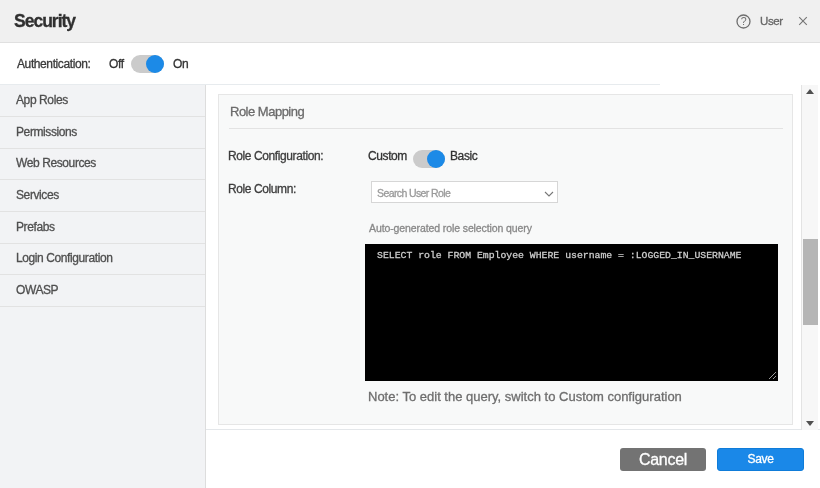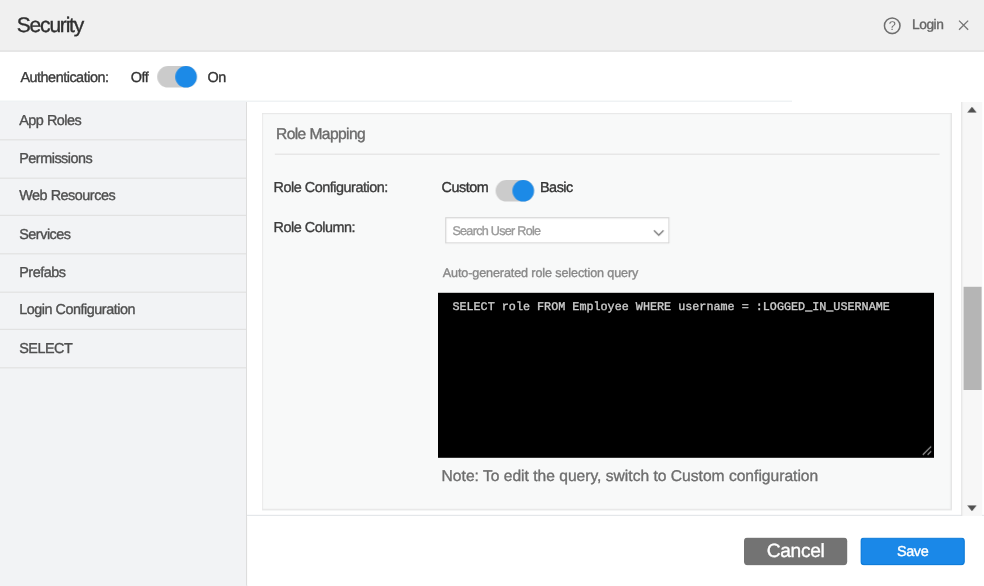--- a/index.html
+++ b/index.html
@@ -7,26 +7,26 @@
   font-family:"Liberation Sans", sans-serif; -webkit-text-stroke:0.3px; }
 .abs { position:absolute; }
 body div { will-change:transform; }
 .t12 { font-size:12px; letter-spacing:-0.4px; }
 .side-item { height:31.7px; border-bottom:1px solid #e2e2e2; font-size:12px; letter-spacing:-0.4px; color:#4f4f4f; line-height:30.7px; padding-left:16px; }
 </style>
 </head>
 <body>
 
 <div class="abs" style="left:0;top:0;width:820px;height:43px;background:#f0f0f0;border-bottom:1px solid #e0e0e0;">
-  <div class="abs" style="left:14px;top:11px;font-size:17.5px;letter-spacing:-1px;color:#303030;">Security</div>
+  <div class="abs" style="left:14px;top:11px;font-size:17.5px;letter-spacing:-1px;color:#303030;font-weight:bold;">Security</div>
   <svg class="abs" style="left:736px;top:14px;" width="15" height="15" viewBox="0 0 15 15">
     <circle cx="7.5" cy="7.5" r="6.5" fill="none" stroke="#6f6f6f" stroke-width="1.3"></circle>
     <text x="7.6" y="11.4" font-size="10.6" text-anchor="middle" fill="#6f6f6f" font-family="Liberation Sans">?</text>
   </svg>
-  <div class="abs" style="left:760px;top:15px;font-size:11.5px;letter-spacing:-0.4px;color:#666;">Login</div>
+  <div class="abs" style="left:760px;top:15px;font-size:11.5px;letter-spacing:-0.4px;color:#666;">User</div>
   <svg class="abs" style="left:798px;top:16px;" width="10" height="10" viewBox="0 0 10 10">
     <path d="M1.2 1.2 L8.8 8.8 M8.8 1.2 L1.2 8.8" stroke="#757575" stroke-width="1.1" fill="none"></path>
   </svg>
 </div>
 
 <div class="abs" style="left:0;top:43px;width:660px;height:42px;background:#fff;border-bottom:1.3px solid #e7ebee;">
   <div class="abs t12" style="left:17px;top:13.8px;color:#3a3a3a;">Authentication:</div>
   <div class="abs t12" style="left:109px;top:13.8px;color:#333;text-align:right;">Off</div>
   <div class="abs" style="left:131px;top:11.5px;width:33px;height:18px;background:#cbcbcb;border-radius:9px;">
     <div class="abs" style="right:0;top:0;width:18px;height:18px;border-radius:50%;background:#1c8ae7;"></div>
@@ -34,21 +34,21 @@
   <div class="abs t12" style="left:173px;top:13.8px;color:#333;">On</div>
 </div>
 
 <div class="abs" style="left:0;top:85px;width:206px;height:403px;background:#f2f3f5;border-right:1px solid #ddd;">
   <div class="side-item">App Roles</div>
   <div class="side-item">Permissions</div>
   <div class="side-item">Web Resources</div>
   <div class="side-item">Services</div>
   <div class="side-item">Prefabs</div>
   <div class="side-item">Login Configuration</div>
-  <div class="side-item">SELECT</div>
+  <div class="side-item">OWASP</div>
 </div>
 
 <div class="abs" style="left:206px;top:85px;width:614px;height:345px;background:#fff;border-bottom:1px solid #e4e7ea;">
 
   <div class="abs" style="left:12px;top:9px;width:575px;height:331px;background:#f8f9f9;border:1px solid #e6e6e6;">
     <div class="abs" style="left:10.5px;top:9.2px;font-size:13px;letter-spacing:-0.5px;color:#6b6b6b;">Role Mapping</div>
     <div class="abs" style="left:10px;top:33px;width:554px;height:1px;background:#e3e3e3;"></div>
     <div class="abs t12" style="left:9px;top:54.2px;color:#3d3d3d;">Role Configuration:</div>
     <div class="abs t12" style="left:148.5px;top:54.2px;color:#333;">Custom</div>
     <div class="abs" style="left:193.5px;top:55px;width:32px;height:18px;background:#cbcbcb;border-radius:9px;">

